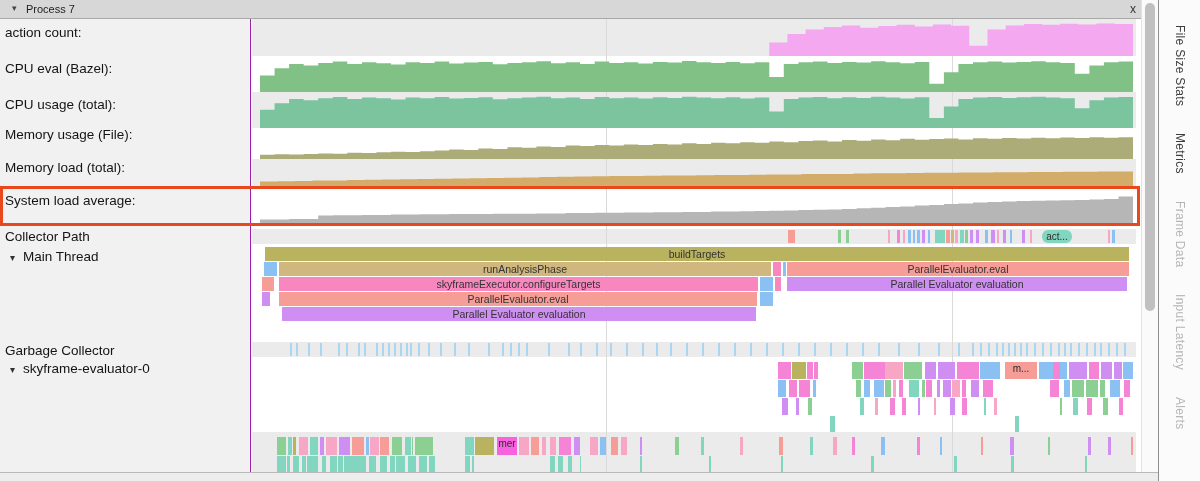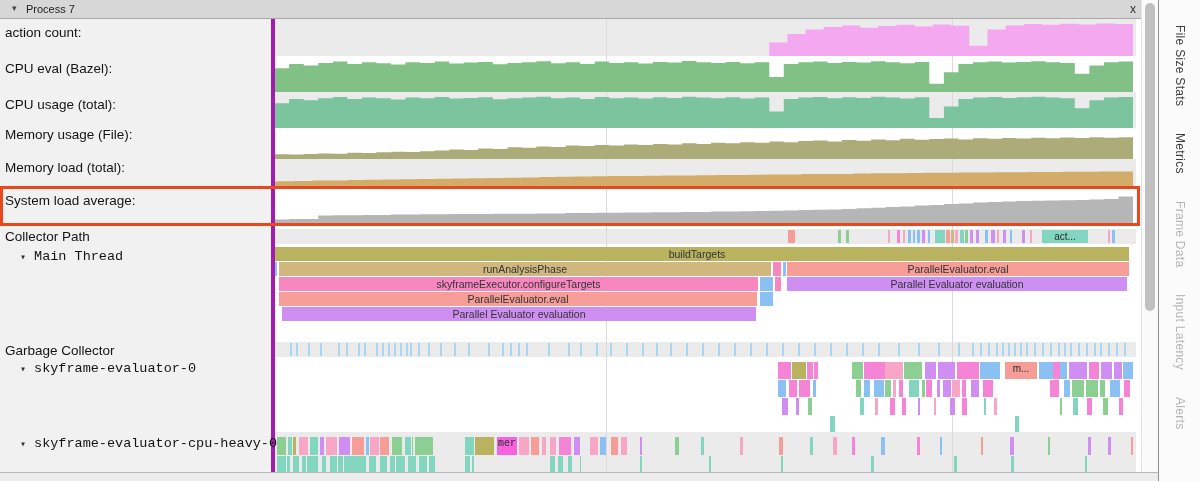--- a/index.html
+++ b/index.html
@@ -4,25 +4,25 @@
 <style>
   html,body{margin:0;padding:0;background:#fff;}
   .app{position:relative;width:1200px;height:481px;background:#ffffff;
        font-family:"Liberation Sans",sans-serif;overflow:hidden;}
   .header{position:absolute;left:0;top:0;width:1141px;height:19px;background:#d7d7d7;
           border-bottom:1px solid #a9a9a9;box-sizing:border-box;font-size:11px;color:#222;}
   .header .tri{position:absolute;left:12px;top:3px;font-size:9px;color:#444;}
   .header .ttl{position:absolute;left:26px;top:3px;}
   .header .close{position:absolute;left:1126px;top:2px;width:14px;height:14px;
           font-size:12px;color:#333;text-align:center;cursor:default;}
-  .labels{position:absolute;left:0;top:19px;width:275px;height:453px;background:#f1f1f1;
-          border-right:4px solid #a21caf;box-sizing:border-box;z-index:3;}
+  .labels{position:absolute;left:0;top:19px;width:251px;height:453px;background:#f1f1f1;
+          border-right:1px solid #a21caf;box-sizing:border-box;z-index:3;}
   .row-label{position:absolute;left:5px;font-size:13.5px;color:#141414;white-space:nowrap;}
   .row-label .tri{font-size:10px;color:#333;margin-right:8px;}
-  .row-label.indent{left:20px;font-family:Liberation Mono, monospace;}
+  .row-label.indent{left:10px;}
   .tl-row{position:absolute;left:252px;width:884px;z-index:0;}
   .gridline{position:absolute;top:19px;height:453px;width:1px;background:#dadada;z-index:1;}
   .chart{position:absolute;z-index:2;}
   .track{position:absolute;left:260px;width:873px;z-index:2;}
   .seg{position:absolute;top:0;height:100%;}
   .seg.lbl{font-size:10px;line-height:14px;color:#2d2d2d;text-align:center;overflow:hidden;white-space:nowrap;}
   .flame-bar{position:absolute;height:14px;font-size:10.5px;line-height:14px;text-align:center;
              color:#333;overflow:hidden;white-space:nowrap;z-index:2;}
   .hl-box{position:absolute;left:0;top:186px;width:1134px;height:34px;border:3px solid #e8481c;
           z-index:6;pointer-events:none;}
@@ -105,21 +105,21 @@
         <div class="seg" style="left: 716px; width: 3px; background: rgb(207, 142, 242);"></div>
         <div class="seg" style="left: 725px; width: 3px; background: rgb(139, 193, 242);"></div>
         <div class="seg" style="left: 731px; width: 4px; background: rgb(207, 142, 242);"></div>
         <div class="seg" style="left: 737px; width: 2px; background: rgb(247, 166, 198);"></div>
         <div class="seg" style="left: 743px; width: 3px; background: rgb(207, 142, 242);"></div>
         <div class="seg" style="left: 750px; width: 2px; background: rgb(139, 193, 242);"></div>
         <div class="seg" style="left: 762px; width: 3px; background: rgb(207, 142, 242);"></div>
         <div class="seg" style="left: 770px; width: 2px; background: rgb(247, 166, 198);"></div>
         <div class="seg" style="left: 788px; width: 8px; background: rgb(140, 207, 146);"></div>
         <div class="seg" style="left: 797px; width: 4px; background: rgb(207, 142, 242);"></div>
-        <div class="seg lbl" style="left: 782px; width: 46px; background: rgb(130, 214, 192);">act...</div>
+        <div class="seg lbl" style="left: 782px; width: 30px; background: rgb(130, 214, 192); border-radius: 6px;">act...</div>
         <div class="seg" style="left: 848px; width: 2px; background: rgb(247, 166, 198);"></div>
         <div class="seg" style="left: 852px; width: 3px; background: rgb(139, 193, 242);"></div>
       </div>
       <div class="flame-bar" style="left: 265px; top: 247px; width: 864px; background: rgb(185, 179, 95);">buildTargets</div>
       <div class="flame-bar" style="left: 264px; top: 262px; width: 13px; background: rgb(139, 193, 242);"></div>
       <div class="flame-bar" style="left: 279px; top: 262px; width: 492px; background: rgb(207, 183, 125);">runAnalysisPhase</div>
       <div class="flame-bar" style="left: 773px; top: 262px; width: 8px; background: rgb(248, 135, 191);"></div>
       <div class="flame-bar" style="left: 783px; top: 262px; width: 3px; background: rgb(139, 193, 242);"></div>
       <div class="flame-bar" style="left: 787px; top: 262px; width: 342px; background: rgb(245, 157, 150);">ParallelEvaluator.eval</div>
       <div class="flame-bar" style="left: 262px; top: 277px; width: 12px; background: rgb(245, 157, 150);"></div>
@@ -274,21 +274,21 @@
         <div class="seg" style="left: 800px; width: 2.23418px; background: rgb(140, 207, 146);"></div>
         <div class="seg" style="left: 812.759px; width: 5.02774px; background: rgb(130, 214, 192);"></div>
         <div class="seg" style="left: 827.012px; width: 4.61423px; background: rgb(245, 131, 214);"></div>
         <div class="seg" style="left: 842.924px; width: 5.28901px; background: rgb(140, 207, 146);"></div>
         <div class="seg" style="left: 859.086px; width: 4.30703px; background: rgb(245, 131, 214);"></div>
       </div>
       <div class="track" style="top: 416px; height: 16px;">
         <div class="seg" style="left: 570px; width: 5.25783px; background: rgb(130, 214, 192);"></div>
         <div class="seg" style="left: 755px; width: 3.86458px; background: rgb(130, 214, 192);"></div>
       </div>
-      <div class="track" style="top: 437px; height: 18px; font-family: Liberation Mono, monospace;">
+      <div class="track" style="top: 437px; height: 18px;">
         <div class="seg" style="left: 17px; width: 9.05031px; background: rgb(140, 207, 146);"></div>
         <div class="seg" style="left: 28.2993px; width: 3.44025px; background: rgb(130, 214, 192);"></div>
         <div class="seg" style="left: 32.7764px; width: 3.67727px; background: rgb(185, 179, 95);"></div>
         <div class="seg" style="left: 38.8911px; width: 8.97215px; background: rgb(247, 166, 198);"></div>
         <div class="seg" style="left: 50.054px; width: 8.15421px; background: rgb(130, 214, 192);"></div>
         <div class="seg" style="left: 60.3658px; width: 3.42777px; background: rgb(207, 142, 242);"></div>
         <div class="seg" style="left: 66.0745px; width: 10.6013px; background: rgb(247, 166, 198);"></div>
         <div class="seg" style="left: 79.315px; width: 10.4987px; background: rgb(207, 142, 242);"></div>
         <div class="seg" style="left: 92.2252px; width: 11.6129px; background: rgb(245, 157, 150);"></div>
         <div class="seg" style="left: 105.742px; width: 3.31473px; background: rgb(139, 193, 242);"></div>
@@ -372,21 +372,20 @@
       <div class="row-label" style="top: 6px;">action count:</div>
       <div class="row-label" style="top: 42px;">CPU eval (Bazel):</div>
       <div class="row-label" style="top: 78px;">CPU usage (total):</div>
       <div class="row-label" style="top: 108px;">Memory usage (File):</div>
       <div class="row-label" style="top: 141px;">Memory load (total):</div>
       <div class="row-label" style="top: 174px;">System load average:</div>
       <div class="row-label" style="top: 210px;"><span>Collector Path</span></div>
       <div class="row-label indent" style="top: 230px;"><span class="tri">▾</span><span>Main Thread</span></div>
       <div class="row-label" style="top: 324px;"><span>Garbage Collector</span></div>
       <div class="row-label indent" style="top: 342px;"><span class="tri">▾</span><span>skyframe-evaluator-0</span></div>
-      <div class="row-label indent" style="top: 417px;"><span class="tri">▾</span><span>skyframe-evaluator-cpu-heavy-0</span></div>
     </div>
 
   <div class="hl-box"></div>
 
   <div class="vscroll">
     <div class="vthumb"></div>
   </div>
   <div class="hscroll"></div>
 
   <div class="sidebar" id="sidebar">

